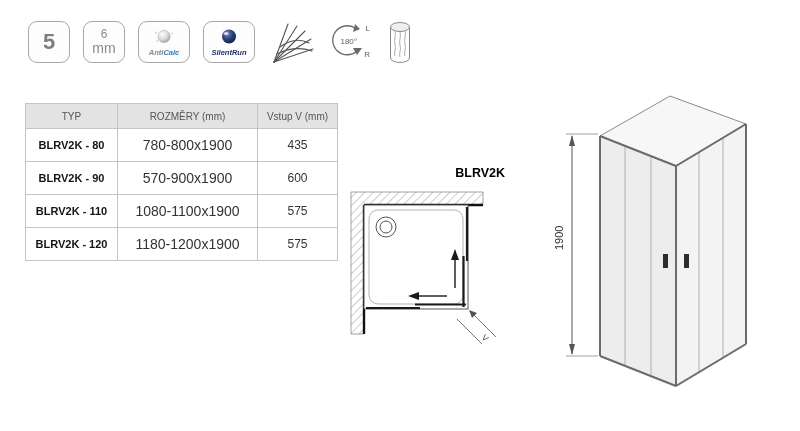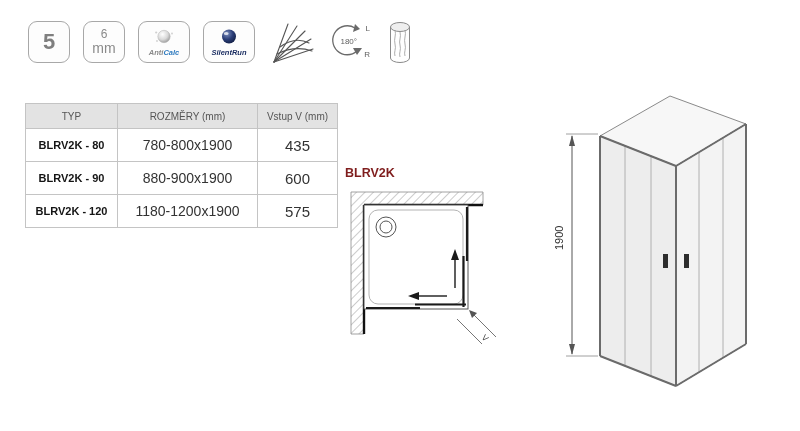--- a/index.html
+++ b/index.html
@@ -25,26 +25,26 @@
   .rot-text { position:absolute; right:3px; font-size:8px; color:#606060; line-height:1; }
   .rot-l { top:4px; } .rot-mid { top:17px; right:16px; } .rot-r { bottom:4px; }
 
   
   .spec-table { position:absolute; top:103px; left:25px; border-collapse:collapse; }
   .spec-table th, .spec-table td { border:1px solid #c4c4c4; text-align:center; vertical-align:middle;margin-left:6px; }
   .spec-table th { background:#e3e3e3; font-size:10px; color:#555; font-weight:normal; height:25px; padding:0 6px; }
   .spec-table td { background:#fff; }
   td.typ { font-weight:bold; font-size:11px; color:#141414; width:92px; height:33px; }
   td.dim { font-size:14px; color:#333; width:140px; }
-  td.vst { font-size:15px; color:#333; width:80px; }
+  td.vst { font-size:12px; color:#333; width:80px; }
 
   
   .topview-title {
-    position:absolute; left:345px; top:166px; width:160px; text-align:left;
-    font-size:12.5px; font-weight:600; color:#7f1d1d;
+    position:absolute; left:345px; top:166px; width:160px; text-align:right;
+    font-size:12.5px; font-weight:600; color:#000000;
   }
   .topview-svg { position:absolute; left:345px; top:186px; }
   .sideview-svg { position:absolute; left:548px; top:88px; }
 </style>
 </head>
 <body>
 
 <div class="sheet">
 
   <div class="badges">
@@ -145,22 +145,27 @@
       </tr>
     </thead>
     <tbody>
       <tr>
         <td class="typ">BLRV2K - 80</td>
         <td class="dim">780-800x1900</td>
         <td class="vst">435</td>
       </tr>
       <tr>
         <td class="typ">BLRV2K - 90</td>
-        <td class="dim">880-900x1900</td>
+        <td class="dim">570-900x1900</td>
         <td class="vst">600</td>
+      </tr>
+      <tr>
+        <td class="typ">BLRV2K - 110</td>
+        <td class="dim">1080-1100x1900</td>
+        <td class="vst">575</td>
       </tr>
       <tr>
         <td class="typ">BLRV2K - 120</td>
         <td class="dim">1180-1200x1900</td>
         <td class="vst">575</td>
       </tr>
     </tbody>
   </table>
 
   <div class="topview-title">BLRV2K</div>

